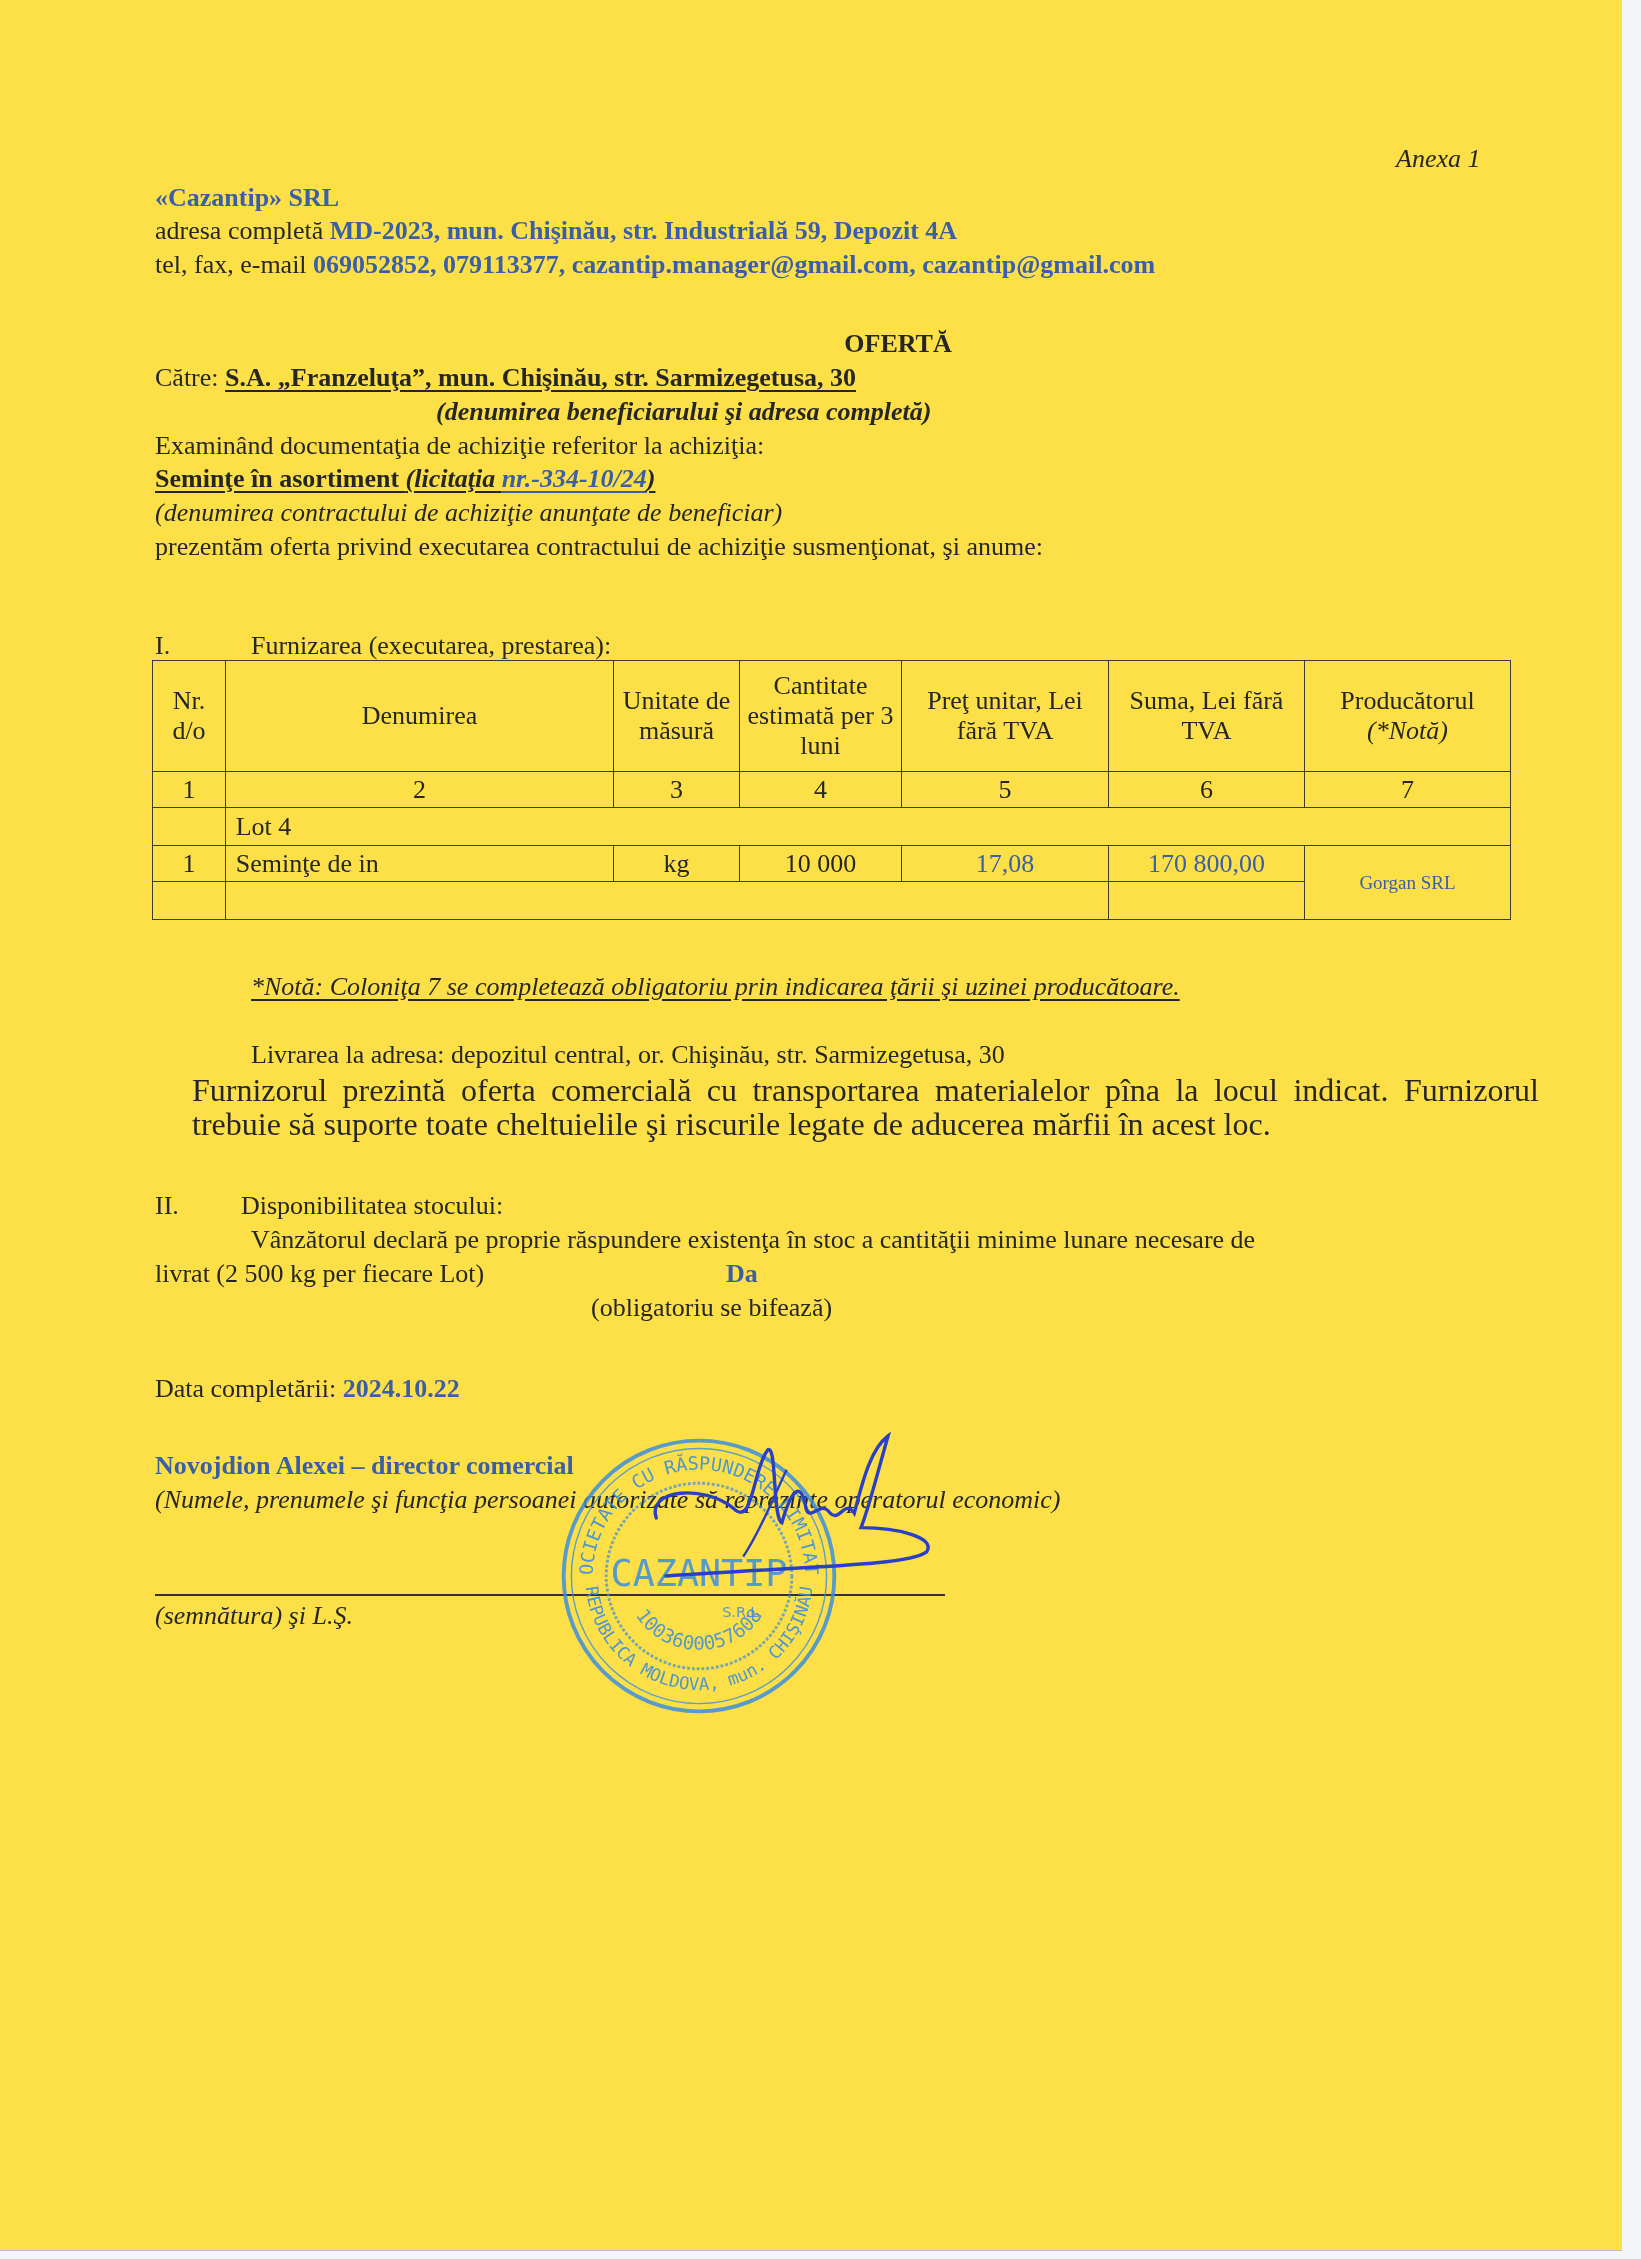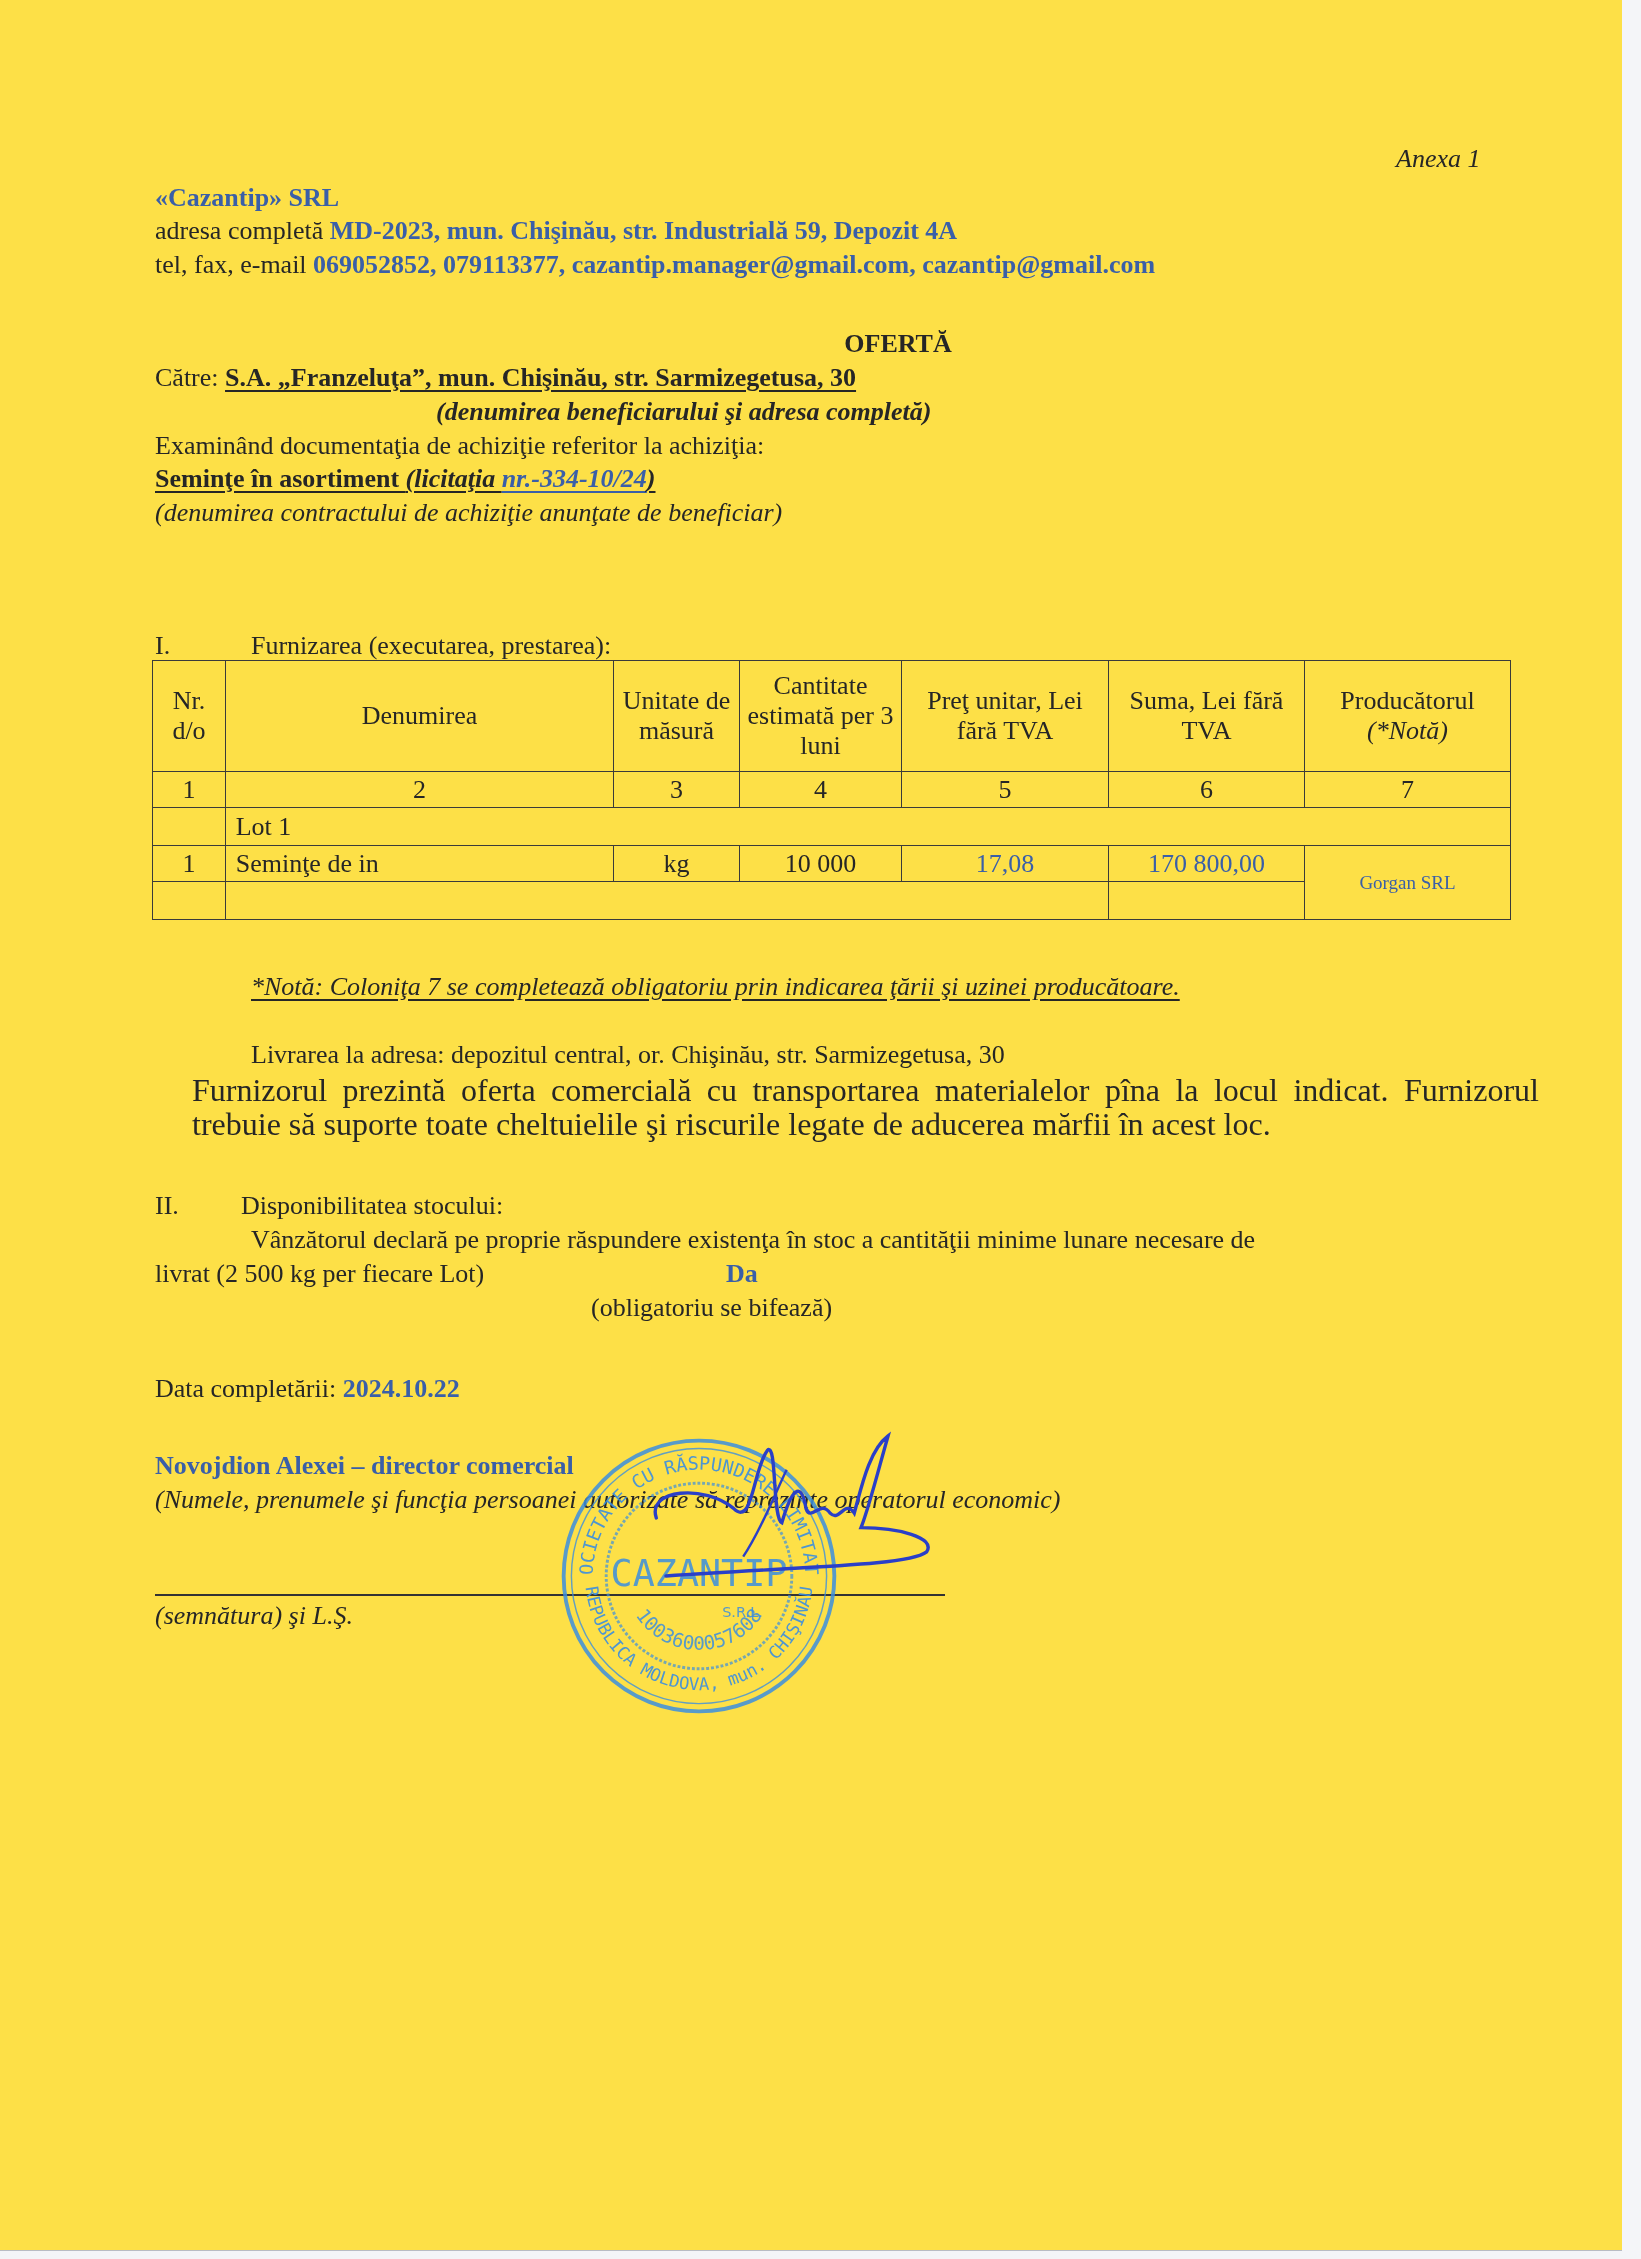--- a/index.html
+++ b/index.html
@@ -92,20 +92,21 @@
   <div class="t blue" id="company">«Cazantip» SRL</div>
   <div class="t" id="addr-line"><span>adresa completă </span><span class="blue">MD-2023, mun. Chişinău, str. Industrială 59, Depozit 4A</span></div>
   <div class="t" id="tel-line"><span>tel, fax, e-mail </span><span class="blue">069052852, 079113377, cazantip.manager@gmail.com, cazantip@gmail.com</span></div>
 
   <div class="t" id="title">OFERTĂ</div>
   <div class="t" id="to-line"><span>Către: </span><span class="bold ul">S.A. „Franzeluţa”, mun. Chişinău, str. Sarmizegetusa, 30</span></div>
   <div class="t" id="benef-hint">(denumirea beneficiarului şi adresa completă)</div>
   <div class="t" id="exam-line">Examinând documentaţia de achiziţie referitor la achiziţia:</div>
   <div class="t" id="contract-line"><span class="bold ul">Seminţe în asortiment </span><span class="bold ital ul">(licitaţia </span><span class="bold ital ul" style="color:#3a5fa8">nr.-334-10/24</span><span class="bold ital ul">)</span></div>
   <div class="t" id="contract-hint">(denumirea contractului de achiziţie anunţate de beneficiar)</div>
+  <div class="t" id="present-line">prezentăm oferta privind executarea contractului de achiziţie susmenţionat, şi anume:</div>
 
   <div class="t" id="sec1">I.</div>
   <div class="t" id="sec1-title">Furnizarea (executarea, prestarea):</div>
 
   <table class="offer">
     <colgroup>
       <col style="width:73px">
         <col style="width:388px">
         <col style="width:126px">
         <col style="width:162px">
@@ -127,21 +128,21 @@
       <td>1</td>
       <td>2</td>
       <td>3</td>
       <td>4</td>
       <td>5</td>
       <td>6</td>
       <td>7</td>
     </tr>
     <tr class="lot">
       <td></td>
-      <td colspan="6" class="left bold">Lot 1</td>
+      <td colspan="6" class="left bold">Lot 4</td>
     </tr>
     <tr class="item">
       <td>1</td>
       <td class="left">Seminţe de in</td>
       <td>kg</td>
       <td>10 000</td>
       <td class="blue">17,08</td>
       <td class="blue">170 800,00</td>
       <td rowspan="2" class="blue" style="font-size:19px">Gorgan SRL</td>
     </tr>

